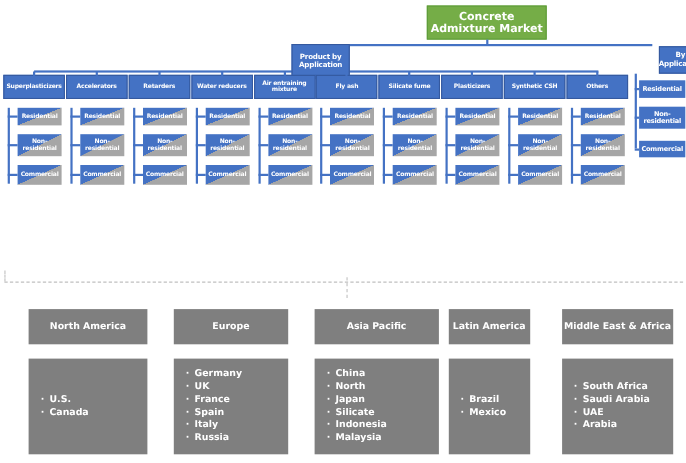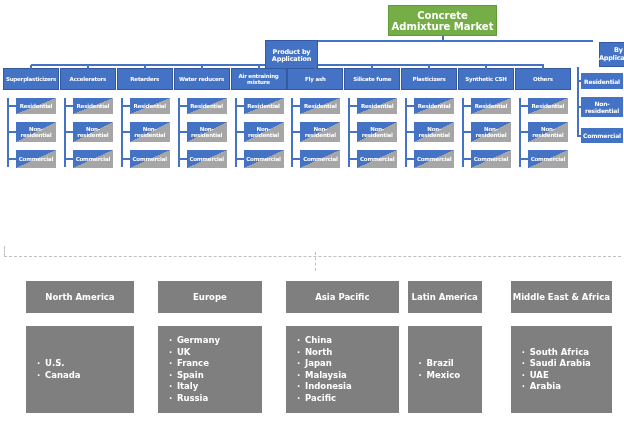--- a/index.html
+++ b/index.html
@@ -228,30 +228,30 @@
           <div class="region-item">
             <span class="blt">·</span>
             <span>North</span>
           </div>
           <div class="region-item">
             <span class="blt">·</span>
             <span>Japan</span>
           </div>
           <div class="region-item">
             <span class="blt">·</span>
+            <span>Silicate</span>
+          </div>
+          <div class="region-item">
+            <span class="blt">·</span>
+            <span>Indonesia</span>
+          </div>
+          <div class="region-item">
+            <span class="blt">·</span>
             <span>Malaysia</span>
           </div>
-          <div class="region-item">
-            <span class="blt">·</span>
-            <span>Indonesia</span>
-          </div>
-          <div class="region-item">
-            <span class="blt">·</span>
-            <span>Pacific</span>
-          </div>
         </div>
       </div>
       <div class="region">
         <div class="region-header">Latin America</div>
         <div class="region-list">
           <div class="region-item">
             <span class="blt">·</span>
             <span>Brazil</span>
           </div>
           <div class="region-item">

